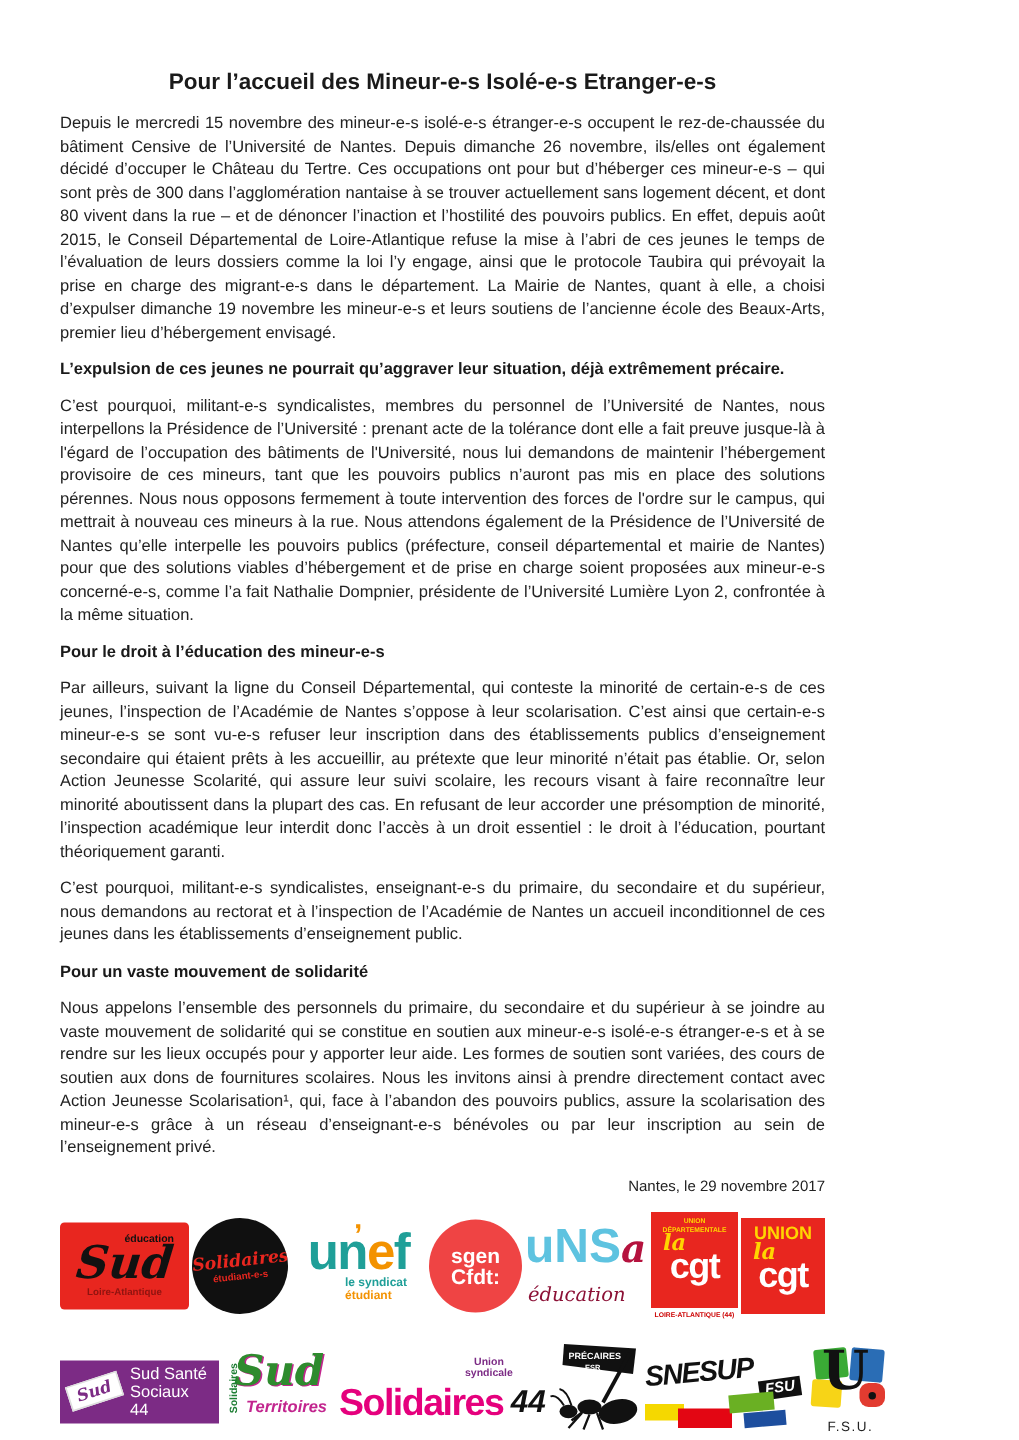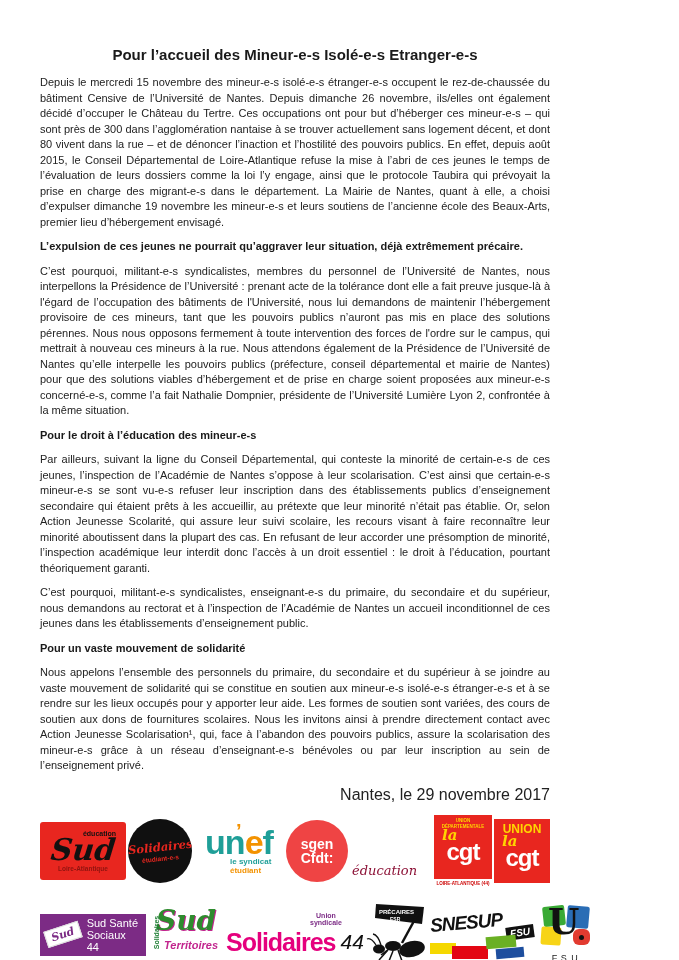--- a/index.html
+++ b/index.html
@@ -1,21 +1,21 @@
 <!DOCTYPE html>
 <html><head>
 <meta charset="utf-8">
 <style>
   html,body{margin:0;padding:0;background:#fff;}
   body{width:679px;height:960px;overflow:hidden;font-family:"Liberation Sans",sans-serif;color:#222;}
   .page{box-sizing:border-box;width:590px;height:960px;padding:46px 40px 0 40px;background:#fff;}
   .title{font-size:15px;font-weight:bold;text-align:center;margin:0 0 12px 0;color:#1a1a1a;}
   .para{font-size:11px;line-height:15.5px;text-align:justify;margin:9px 0;color:#222;}
   .subhead{font-size:11px;line-height:15.5px;font-weight:bold;text-align:left;margin:9px 0;color:#1a1a1a;}
-  .date-line{font-size:16px;text-align:right;margin:12px 0 2px 0;color:#222;}
+  .date-line{font-size:10px;text-align:right;margin:12px 0 2px 0;color:#222;}
 
   .logos-row{display:flex;justify-content:space-between;align-items:center;}
   .row1{height:82px;margin-top:6px;}
   .row2{height:62px;margin-top:12px;}
   .logo{flex:0 0 auto;}
 
   
   .sud-edu{width:86px;height:58px;background:#e8261f;border-radius:3px;display:flex;flex-direction:column;align-items:center;justify-content:center;overflow:hidden;}
   .sud-edu .se-top{font-size:7px;font-weight:bold;color:#111;align-self:flex-end;margin-right:10px;}
   .sud-edu .se-main{font-family:"DejaVu Serif",serif;font-style:italic;font-weight:bold;font-size:30px;line-height:26px;color:#111;transform:skewX(-6deg);}
@@ -64,21 +64,21 @@
   
   .sudterr{width:80px;height:56px;position:relative;padding-left:10px;box-sizing:border-box;}
   .sudterr .st-vert{position:absolute;left:-6px;top:22px;font-size:7px;font-weight:bold;color:#1e7e34;transform:rotate(-90deg);}
   .sudterr .st-main{font-family:"DejaVu Serif",serif;font-style:italic;font-weight:bold;font-size:28px;line-height:28px;color:#2e8b2e;text-shadow:1px 1px 0 #c2258e;}
   .sudterr .st-sub{font-family:Liberation Sans, sans-serif;font-style:italic;font-weight:bold;font-size:11px;color:#c2258e;margin-left:8px;}
 
   
   .sol44{width:140px;height:46px;position:relative;display:flex;align-items:flex-end;}
   .sol44 .s44-union{position:absolute;top:0;left:84px;font-size:7px;line-height:7px;font-weight:bold;color:#7c2b85;text-align:center;}
   .sol44 .s44-main{font-size:25px;line-height:24px;font-weight:900;color:#e5007d;letter-spacing:-1px;margin-bottom:4px;}
-  .sol44 .s44-num{font-size:21px;font-weight:400;font-style:italic;color:#111;margin:0 0 4px 5px;}
+  .sol44 .s44-num{font-size:21px;font-weight:700;font-style:italic;color:#111;margin:0 0 4px 5px;}
 
   
   .ant{width:64px;height:60px;}
 
   
   .snesup{width:104px;height:50px;position:relative;}
   .snesup .ss-name{position:absolute;top:2px;left:0;font-size:19px;font-weight:900;font-style:italic;letter-spacing:-1px;color:#111;transform:rotate(-5deg);}
   .snesup .ss-badge{position:absolute;top:16px;right:0;background:#111;color:#fff;font-size:10px;font-weight:900;font-style:italic;padding:1px 4px;transform:rotate(-8deg);}
   .snesup .blk{position:absolute;}
   .snesup .b-yellow{left:0;bottom:6px;width:26px;height:11px;background:#f5d800;}
@@ -137,20 +137,21 @@
       <span class="unef-acc">’</span>
       <span class="unef-tag"><span class="t1">le syndicat </span><span>étudiant</span></span>
     </div>
 
     <div class="logo sgen">
       <span>sgen</span>
       <span>Cfdt:</span>
     </div>
 
     <div class="logo unsa">
+      <span class="un-blue"><span>uNS</span><span class="un-a">a</span></span>
       <span class="un-tag">éducation</span>
     </div>
 
     <div class="logo udcgt-wrap">
       <div class="udcgt">
         <span class="cg-head">UNION DÉPARTEMENTALE</span>
         <span class="cg-la">la</span>
         <span class="cg-cgt">cgt</span>
       </div>
       <span class="cg-cap">LOIRE-ATLANTIQUE (44)</span>

